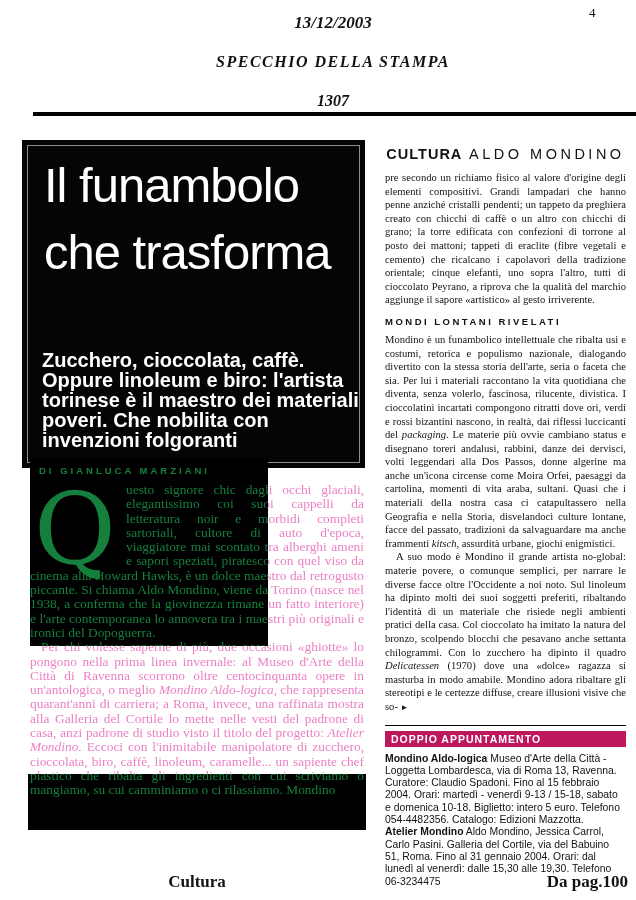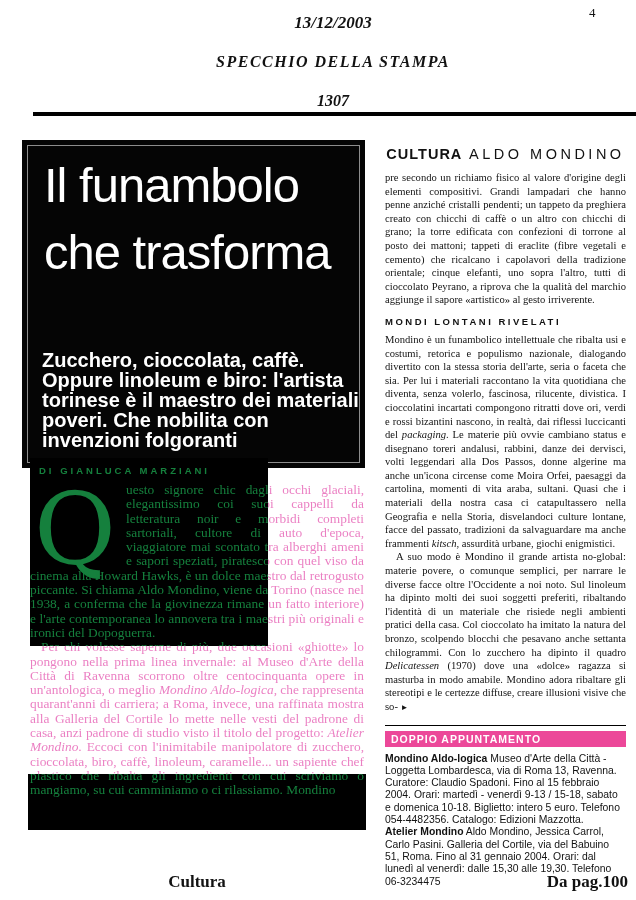--- a/index.html
+++ b/index.html
@@ -44,21 +44,21 @@
     font-size:14.5px;white-space:nowrap;}
   .kicker b{letter-spacing:1px;}
   .kicker span{letter-spacing:3.5px;}
   .right-col p{margin:0;font-size:10.6px;line-height:13.6px;text-align:justify;}
   .right-col .rp1{margin-top:9px;}
   .sec-subhead{font-family:"Liberation Sans","DejaVu Sans",sans-serif;
     font-size:9.5px;font-weight:bold;letter-spacing:2.5px;margin:9px 0 6px 0;}
   .arrow{font-size:8px;letter-spacing:0;}
   
   .appt-rule{margin-top:10px;border-top:1px solid #000;}
-  .appt-bar{margin-top:5px;background:#ec4899;color:#fff;height:16px;
+  .appt-bar{margin-top:5px;background:#be185d;color:#fff;height:16px;
     font-family:"Liberation Sans","DejaVu Sans",sans-serif;
     font-size:10.5px;line-height:16px;font-weight:bold;letter-spacing:1px;padding:0 6px;}
   .appt-items{margin-top:6px;}
   .appt-items p{font-family:"Liberation Sans","DejaVu Sans",sans-serif;
     font-size:10.4px;line-height:12.3px;text-align:left;margin:0;}
   
   .footer-cultura{top:872px;left:30px;width:334px;text-align:center;
     font-weight:bold;font-size:17px;}
   .footer-pageref{top:872px;right:8px;font-weight:bold;font-size:17px;}
   .it{font-style:italic;}

